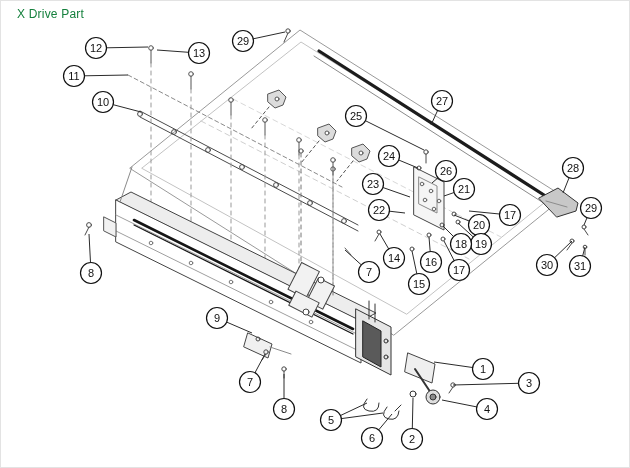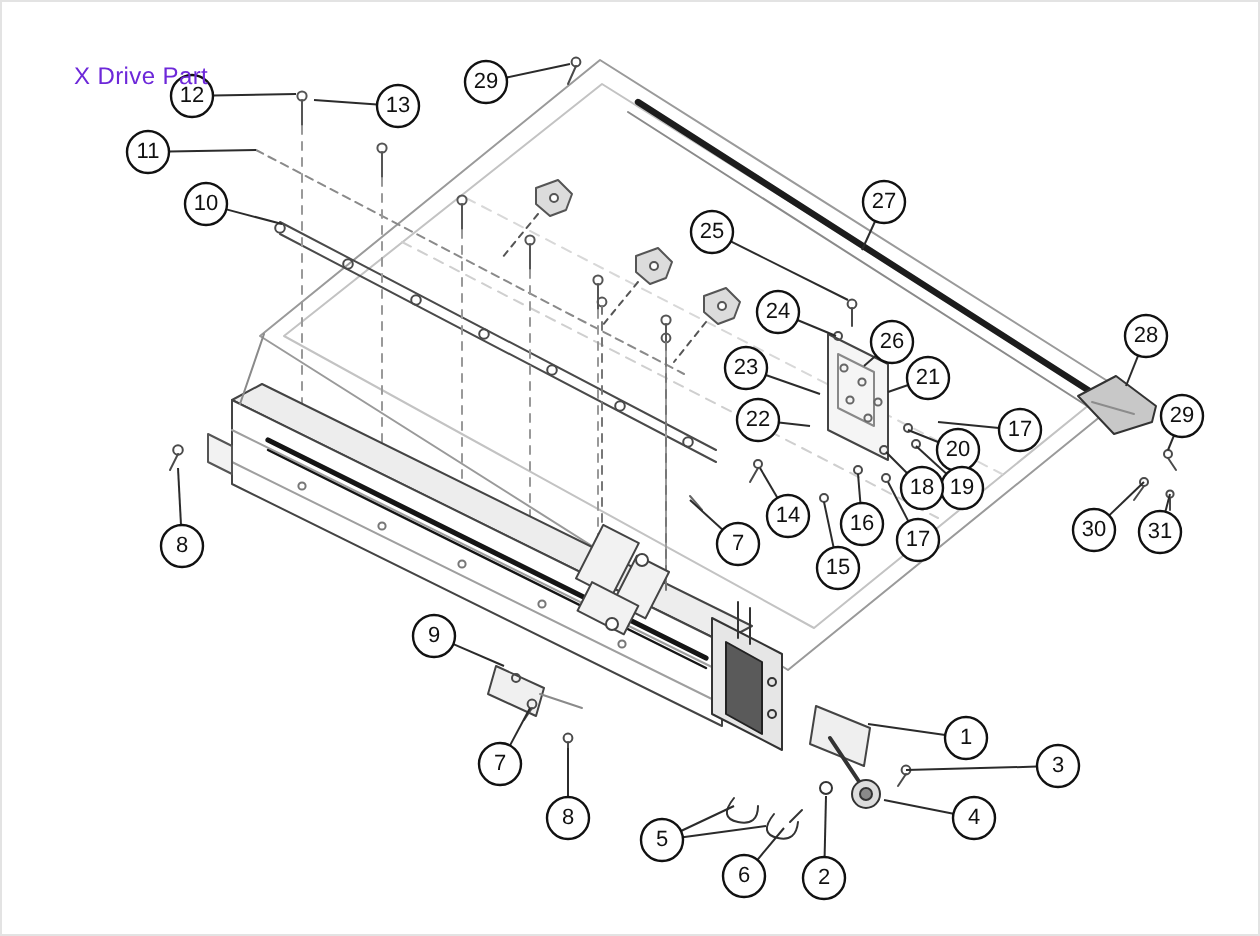--- a/index.html
+++ b/index.html
@@ -7,26 +7,25 @@
     position:relative;
     width:630px;height:468px;
     background:#ffffff;
     border:1px solid #e3e3e3;
     box-sizing:border-box;
     overflow:hidden;
     font-family:"Liberation Sans", sans-serif;
   }
   .title{
     position:absolute;
-    left:36px;top:6px;
+    left:16px;top:6px;
     font-size:12px;
-    color:#6d28d9;
+    color:#15803d;
     letter-spacing:0.2px;
     z-index:3;
-    margin-top:24px;
   }
   svg#art{position:absolute;left:0;top:0;width:630px;height:468px;}
   #art text.callout-num{
     font-family:"Liberation Sans", sans-serif;
     font-size:11px;
     fill:#111;
   }
 </style>
 </head>
 <body>

